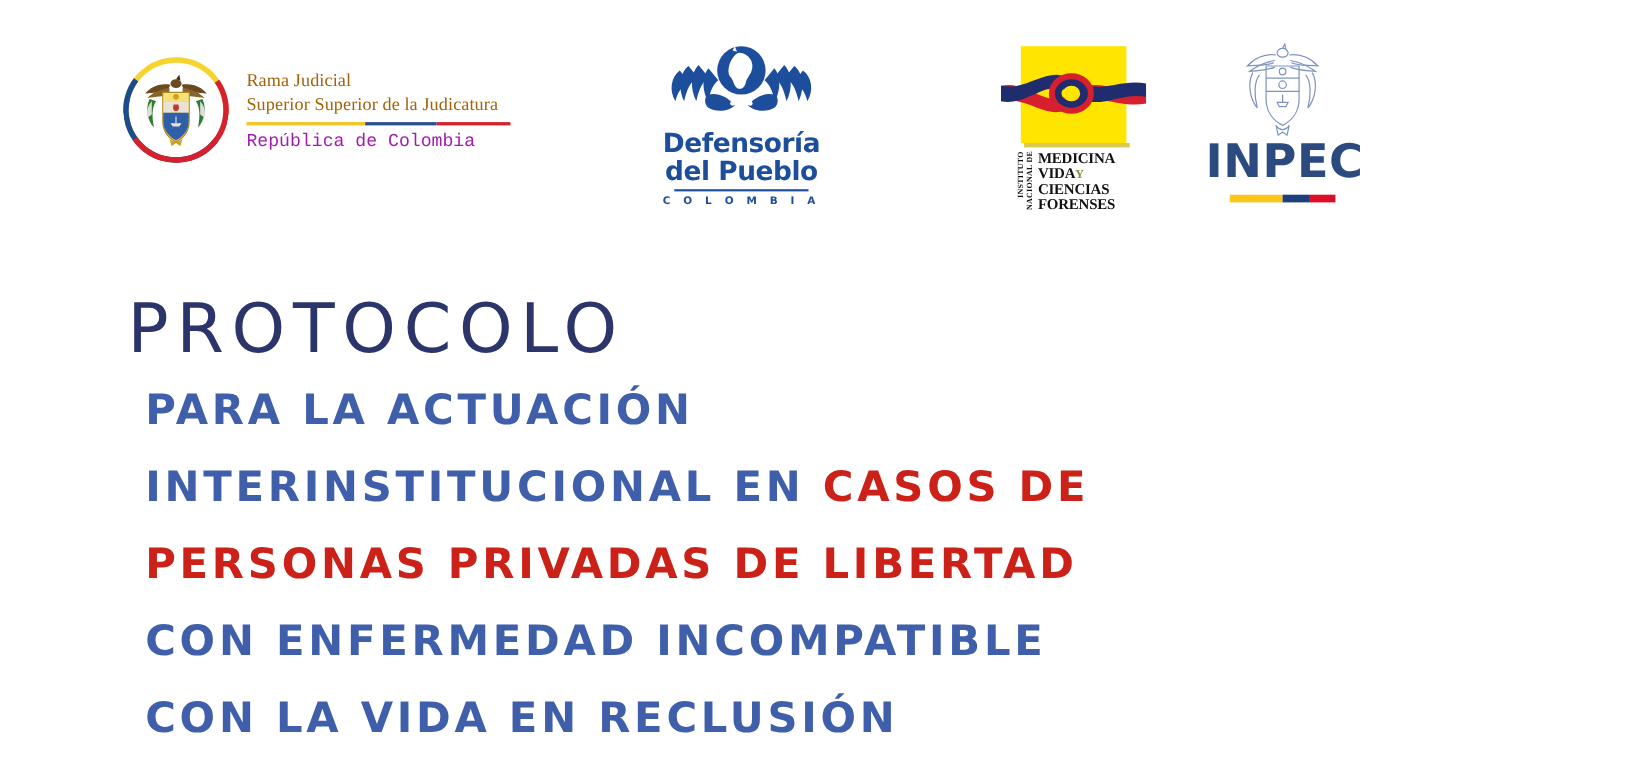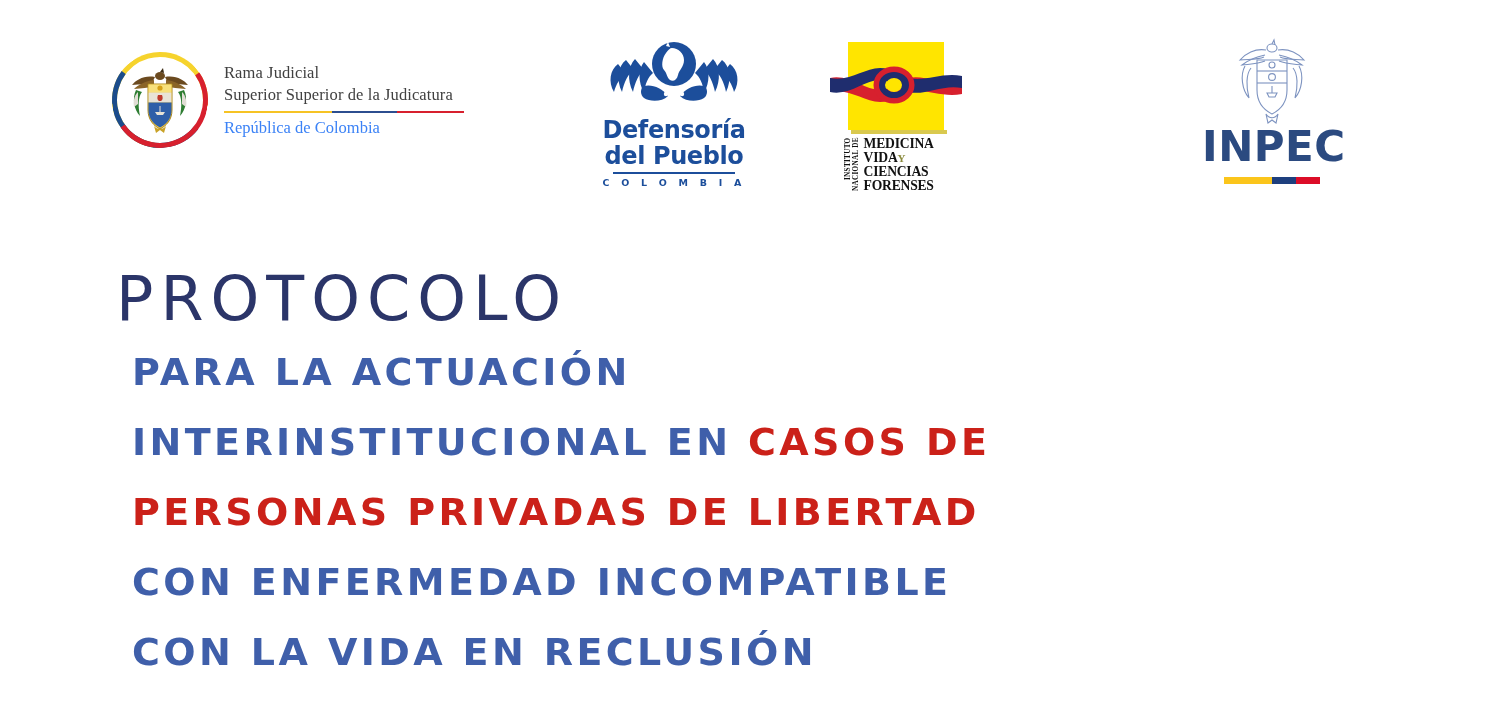--- a/index.html
+++ b/index.html
@@ -63,35 +63,35 @@
   }
   #rama-coat {
     position: absolute;
     left: 16px; top: 14px;
     width: 64px; height: 68px;
   }
   #rama-text { margin-left: 16px; }
   .rama-line {
     font-family: "Liberation Serif", serif;
     font-size: 16.5px;
-    color: #404040;
+    color: #a16207;
     line-height: 1.32;
     white-space: nowrap;
     letter-spacing: .1px;
   }
   #rama-rule {
     margin: 5px 0 5px 0;
     width: 240px; height: 2.5px;
     display: flex;
   }
   #rama-rule i { display: block; height: 100%; }
   #rama-rule .y { width: 45%; background: #F6C324; }
   #rama-rule .b { width: 27%; background: #2C4E8F; }
   #rama-rule .r { width: 28%; background: #D7202E; }
-  #rama-line3 { font-family: Liberation Serif, serif; font-size: 16.5px; color: #3b82f6; white-space: nowrap;}
+  #rama-line3 { font-family: Liberation Mono, monospace; font-size: 16.5px; color: #a21caf; white-space: nowrap;}
 
   
   #logo-defensoria { left: 572px; top: 40px; width: 148px; text-align: center; margin-left: 28px; }
   #def-mark { width: 148px; height: 78px; display: block; }
   .def-word {
     color: #1C4E9B;
     font-size: 24px;
     font-weight: bold;
     letter-spacing: -0.4px;
     line-height: 1.07;
@@ -103,21 +103,21 @@
   }
   #def-colombia {
     color: #1C4E9B;
     font-size: 9.5px;
     font-weight: bold;
     letter-spacing: 4.2px;
     font-family: "DejaVu Sans", sans-serif;
   }
 
   
-  #logo-medicina { left: 840px; top: 42px; width: 120px; }
+  #logo-medicina { left: 920px; top: 42px; width: 120px; }
   #med-square {
     width: 96px; height: 88px;
     background: #FFE500;
     margin-left: 8px;
     position: relative;
   }
   #med-ribbon { position: absolute; left: -18px; top: 6px; width: 132px; height: 78px; }
   #med-shadow {
     width: 96px; height: 4px; background: #d9c94f;
     margin-left: 11px;
@@ -141,21 +141,21 @@
     font-family: "Liberation Serif", serif;
     font-weight: bold;
     font-size: 13.6px;
     line-height: 1.03;
     color: #111;
     letter-spacing: -0.2px;
   }
   #med-main .yflag { color: #8a8a3d; font-size: 11px; }
 
   
-  #logo-inpec { left: 1202px; top: 38px; width: 140px; text-align: center; }
+  #logo-inpec { left: 1096px; top: 38px; width: 140px; text-align: center; }
   #inpec-crest { width: 78px; height: 86px; display: block; margin: 0 auto; }
   #inpec-word {
     color: #2B4A80;
     font-weight: bold;
     font-size: 42px;
     letter-spacing: 0.5px;
     line-height: 1;
     margin-top: 2px;
     font-family: "DejaVu Sans", sans-serif;
   }

